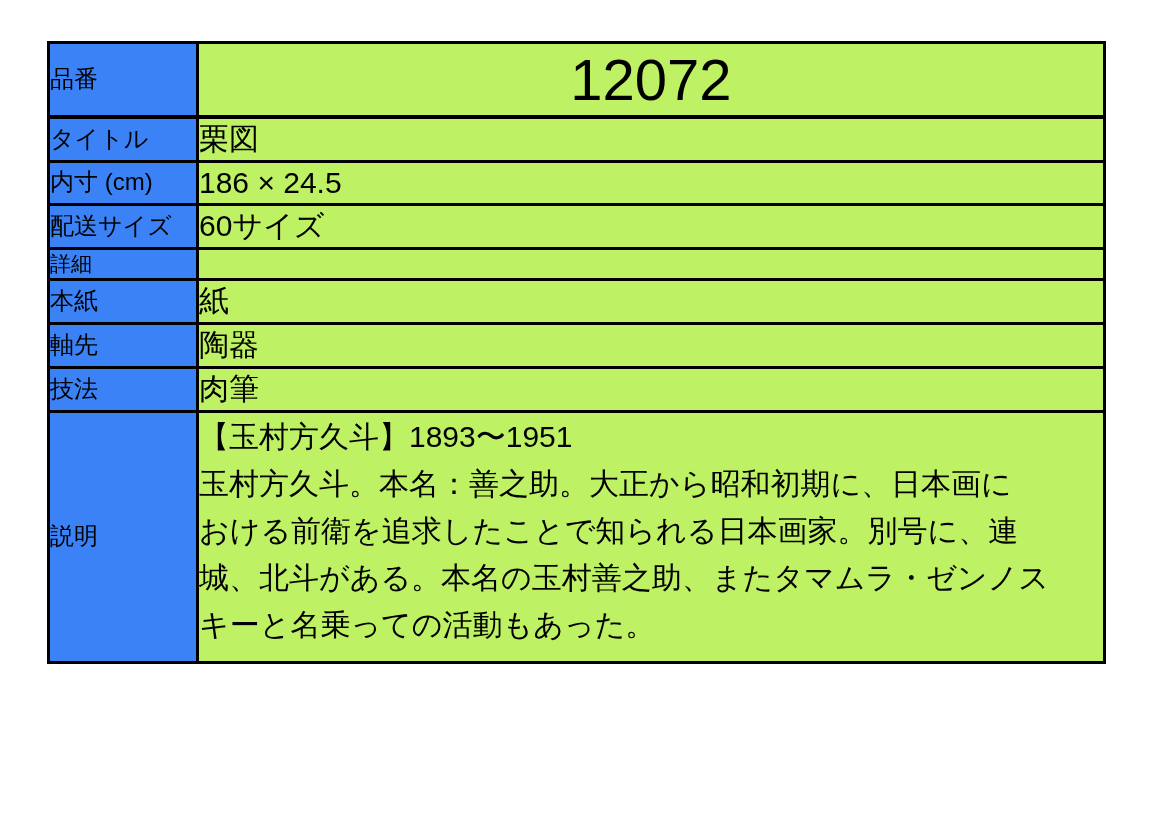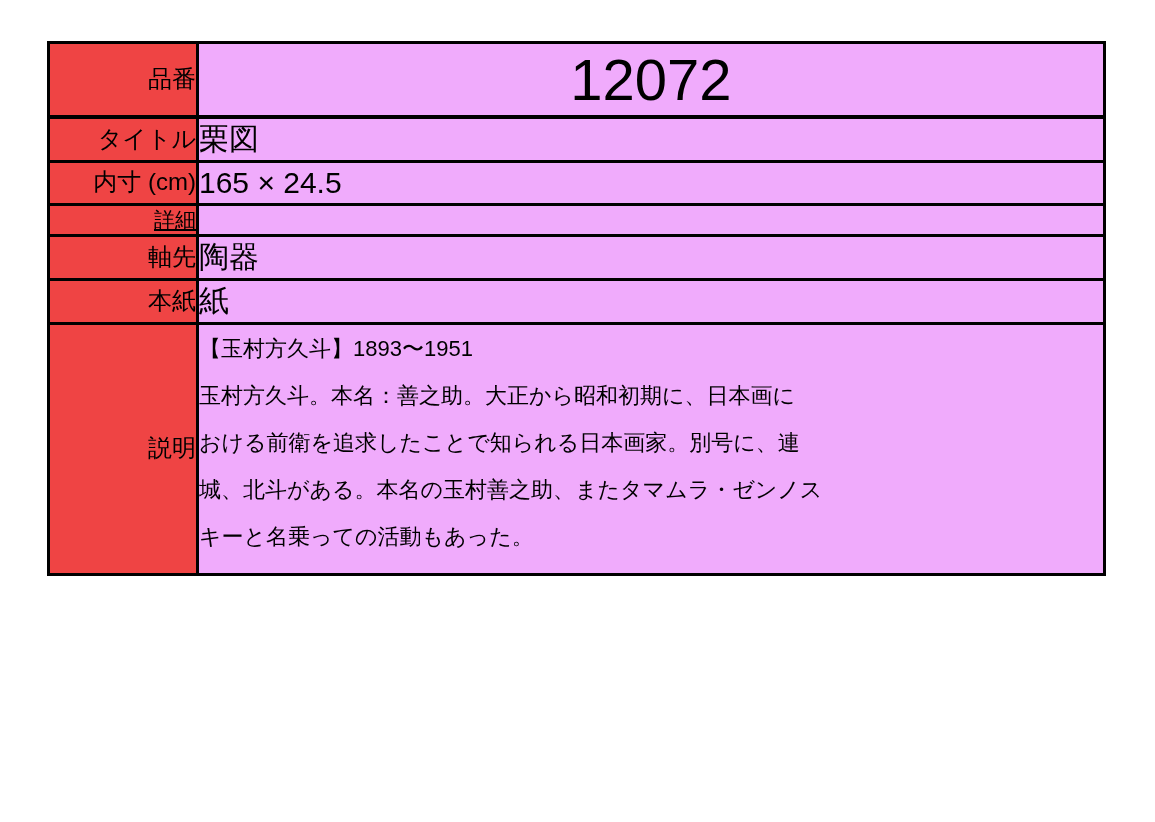--- a/index.html
+++ b/index.html
@@ -26,55 +26,55 @@
   }
   table.spec-table td {
     border: 3px solid #000000;
     padding: 0;
     overflow: hidden;
   }
   col.label-col { width: 149px; }
   col.value-col { width: 907px; }
 
   td.label-cell {
-    background: #ef4444;
-    text-align: right;
+    background: #3b82f6;
+    text-align: left;
     vertical-align: middle;
     font-size: 24px;
     line-height: 1.1;
   }
   td.value-cell {
-    background: #f0abfc;
+    background: #bef264;
     vertical-align: middle;
     font-size: 30px;
     padding-left: 37px;
     white-space: nowrap;
   }
   tr.r-header { height: 74px; }
   tr.r-header td.value-cell {
     text-align: center;
     padding-left: 0;
     font-size: 58px;
     vertical-align: middle;
   }
   tr.r-header td.label-cell { border-bottom-width: 4px; }
   tr.r-header td.value-cell { border-bottom-width: 4px; }
 
   tr.r-std { height: 43px; margin-left: 40px; }
-  tr.r-short { height: 31px; text-decoration: underline; }
+  tr.r-short { height: 31px; }
   tr.r-short td.label-cell { font-size: 21px; }
 
   tr.r-desc { height: 251px; }
   td.desc-cell {
     vertical-align: top;
     padding: 7px 8px 6px 12px;
     white-space: normal;
   }
   .desc-line {
-    font-size: 22px;
+    font-size: 30px;
     line-height: 47px;
     white-space: nowrap;
   }
 </style>
 </head>
 <body>
 
 <div class="page">
   <table class="spec-table">
     <colgroup>
@@ -90,39 +90,47 @@
 
     <tr class="r-std">
       <td class="label-cell">タイトル</td>
       <td class="value-cell">栗図</td>
     </tr>
 
 
 
     <tr class="r-std">
       <td class="label-cell">内寸 (cm)</td>
-      <td class="value-cell">165 × 24.5</td>
+      <td class="value-cell">186 × 24.5</td>
     </tr>
 
+    <tr class="r-std">
+      <td class="label-cell">配送サイズ</td>
+      <td class="value-cell">60サイズ</td>
+    </tr>
 
     <tr class="r-short">
       <td class="label-cell">詳細</td>
       <td class="value-cell"></td>
+    </tr>
+
+    <tr class="r-std">
+      <td class="label-cell">本紙</td>
+      <td class="value-cell">紙</td>
     </tr>
 
     <tr class="r-std">
       <td class="label-cell">軸先</td>
       <td class="value-cell">陶器</td>
     </tr>
 
     <tr class="r-std">
-      <td class="label-cell">本紙</td>
-      <td class="value-cell">紙</td>
+      <td class="label-cell">技法</td>
+      <td class="value-cell">肉筆</td>
     </tr>
-
 
 
     <tr class="r-desc">
       <td class="label-cell">説明</td>
       <td class="value-cell desc-cell">
         <div class="desc-line">【玉村方久斗】1893〜1951</div>
         <div class="desc-line">玉村方久斗。本名：善之助。大正から昭和初期に、日本画に</div>
         <div class="desc-line">おける前衛を追求したことで知られる日本画家。別号に、連</div>
         <div class="desc-line">城、北斗がある。本名の玉村善之助、またタマムラ・ゼンノス</div>
         <div class="desc-line">キーと名乗っての活動もあった。</div>

